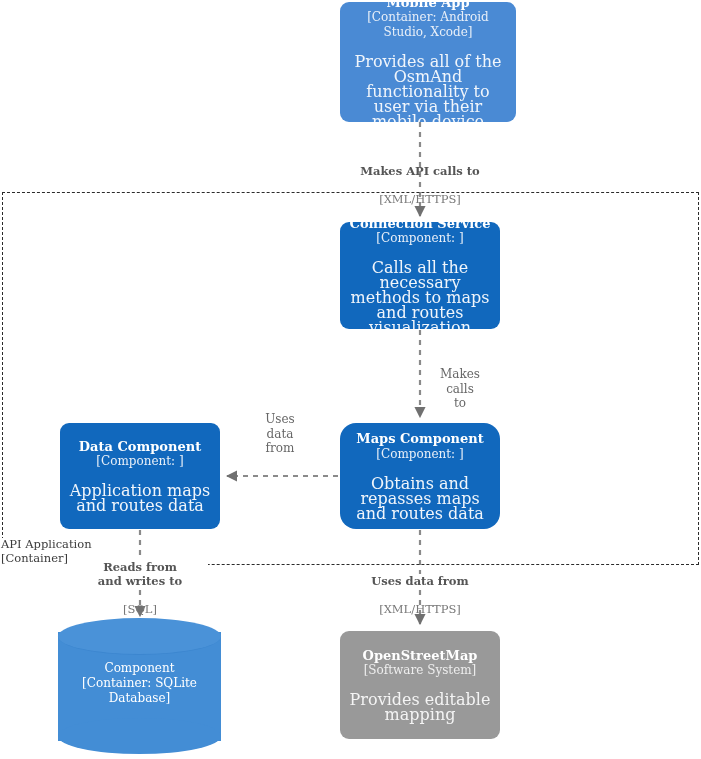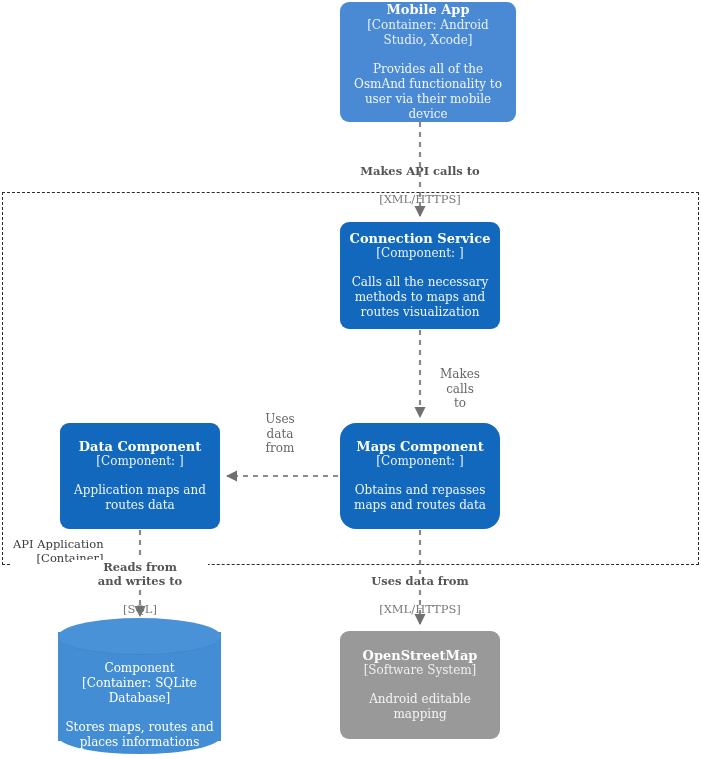--- a/index.html
+++ b/index.html
@@ -57,21 +57,21 @@
     font-weight: bold;
     font-size: 13px;
     line-height: 15.5px;
   }
   .node .sub {
     font-size: 12px;
     line-height: 15px;
     color: #e8eff8;
   }
   .node .desc {
-    font-size: 12px;
+    font-size: 16px;
     line-height: 15px;
     margin-top: 14px;
     color: #f0f5fb;
   }
 
   .node.grey { background: #999999; }
   .node.grey .sub { color: #eeeeee; }
   .node.grey .desc { color: #f4f4f4; }
 
   
@@ -151,21 +151,21 @@
     <line x1="420" y1="330" x2="420" y2="417" stroke="#8a8a8a" stroke-width="2.2" stroke-dasharray="5,5" marker-end="url(#arrow)"></line>
 
     <line x1="338" y1="476" x2="227" y2="476" stroke="#8a8a8a" stroke-width="2.2" stroke-dasharray="5,5" marker-end="url(#arrow)"></line>
 
     <line x1="140" y1="530" x2="140" y2="616" stroke="#8a8a8a" stroke-width="2.2" stroke-dasharray="5,5" marker-end="url(#arrow)"></line>
 
     <line x1="420" y1="530" x2="420" y2="624" stroke="#8a8a8a" stroke-width="2.2" stroke-dasharray="5,5" marker-end="url(#arrow)"></line>
   </svg>
 
   <div class="boundary" style="left:2px; top:192px; width:697px; height:373px;"></div>
-  <div class="boundary-label" style="left:12px; top:538px;text-align:right;">
+  <div class="boundary-label" style="left:0px; top:538px;">
     <span>API Application</span><br>
     <span>[Container]</span>
   </div>
 
   <div class="node" style="left:340px; top:2px; width:176px; height:120px; background:#4a8ad4;">
     <div class="ttl">Mobile App</div>
     <div class="sub">[Container: Android Studio, Xcode]</div>
     <div class="desc">Provides all of the OsmAnd functionality to user via their mobile device</div>
   </div>
 
@@ -187,28 +187,27 @@
     <div class="desc">Obtains and repasses maps and routes data</div>
   </div>
 
   <div class="cylinder" style="left:58px; top:618px; width:163px; height:137px;">
     <div class="cyl-body" style="top:14px; height:109px;"></div>
     <div class="cyl-bottom" style="top:100px; height:36px;"></div>
     <div class="cyl-top" style="top:0px; height:36px;"></div>
     <div class="cyl-text" style="top:43px;">
       <div class="ttl">Component</div>
       <div class="sub">[Container: SQLite Database]</div>
-      <div class="desc">Stores maps, routes and places informations</div>
     </div>
   </div>
 
   <div class="node grey" style="left:340px; top:631px; width:160px; height:108px;">
     <div class="ttl">OpenStreetMap</div>
     <div class="sub">[Software System]</div>
-    <div class="desc">Android editable mapping</div>
+    <div class="desc">Provides editable mapping</div>
   </div>
 
   <div class="edge-label" style="left:340px; top:150px; width:160px;">
     <span class="lab">Makes API calls to</span>
     <span class="tech">[XML/HTTPS]</span>
   </div>
 
   <div class="edge-label" style="left:430px; top:353px; width:60px;">
     <span class="lab thin">Makes
 calls

